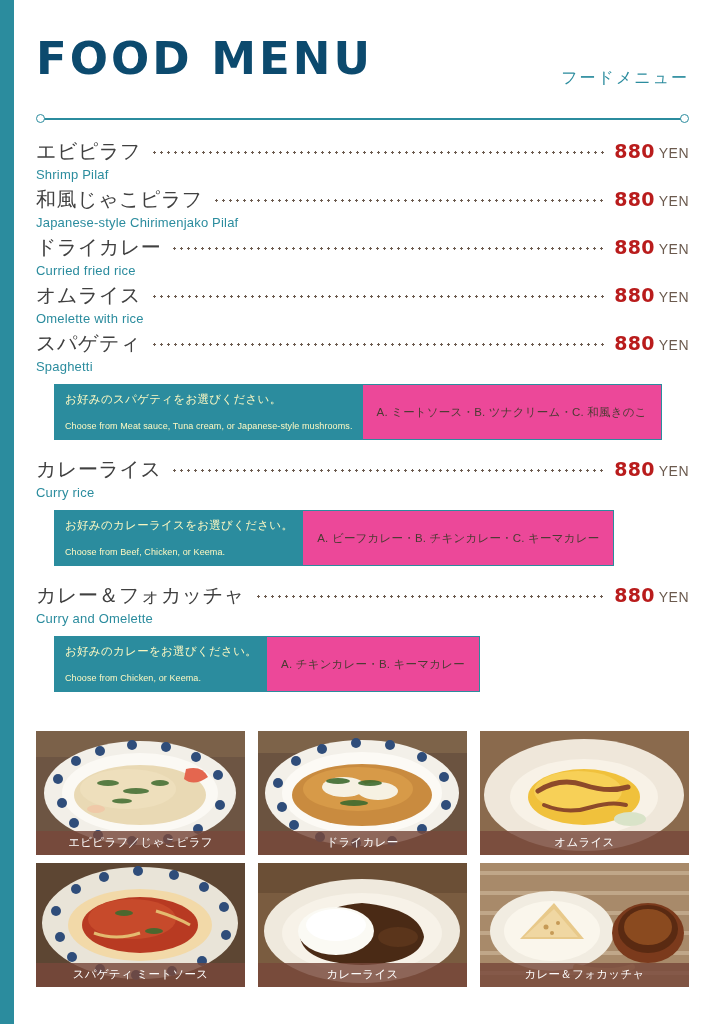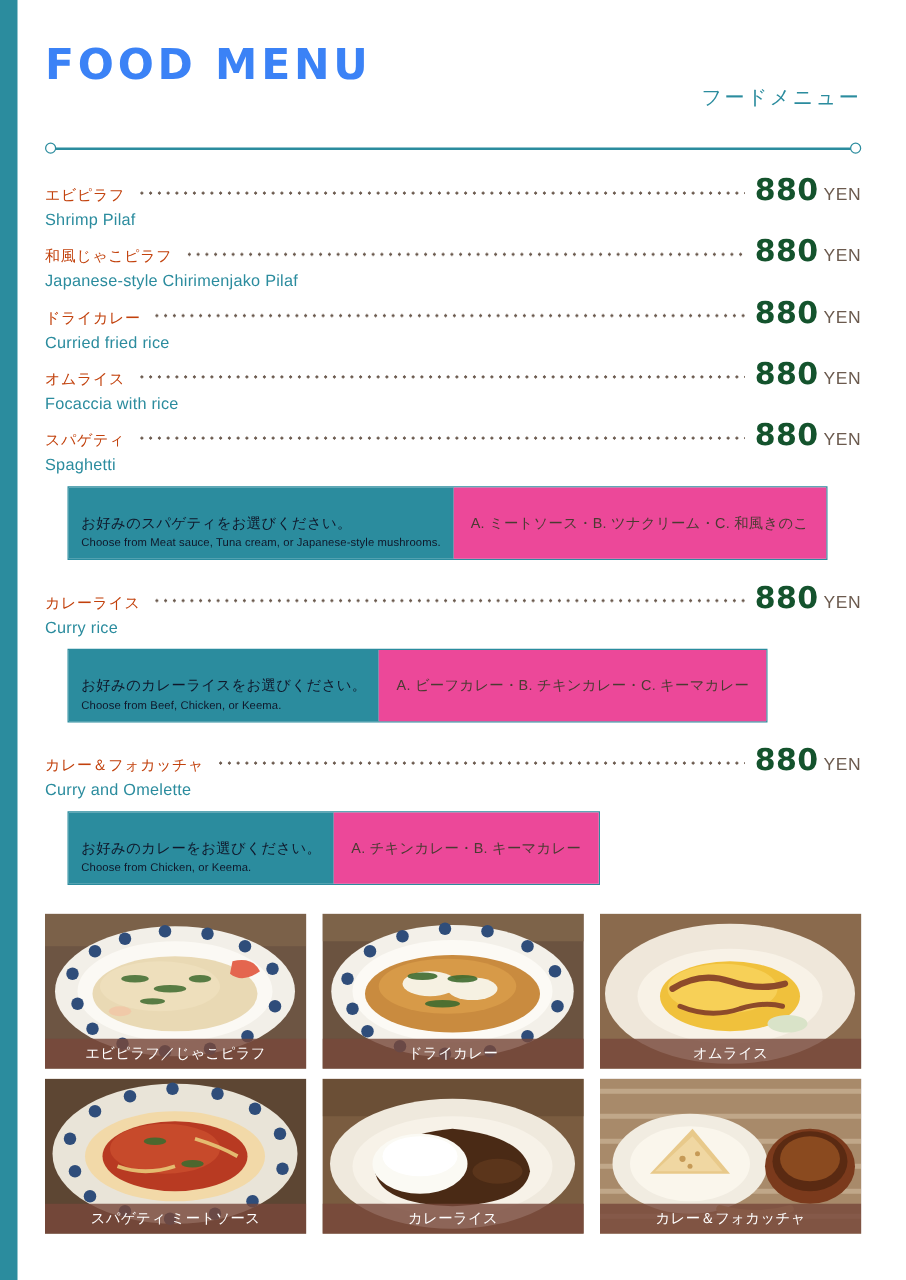--- a/index.html
+++ b/index.html
@@ -31,23 +31,23 @@
     width: 653px;
   }
   
   .header {
     position: relative;
     height: 108px;
   }
   .menu-title {
     position: absolute;
     left: 0; top: 32px;
-    font-size: 34px;
+    font-size: 45px;
     letter-spacing: 3px;
-    color: #3b82f6;
+    color: #0c4a6e;
     font-weight: bold;
     font-family: "DejaVu Sans", sans-serif;
   }
   .menu-title-jp {
     position: absolute;
     right: 0; top: 68px;
     font-size: 16px;
     letter-spacing: 2px;
     color: #2b8c9e;
     font-family: Liberation Mono, monospace;
@@ -81,22 +81,22 @@
     left: 36px; top: 138px;
     width: 653px;
   }
   .menu-item { position: relative; margin-bottom: 4px; }
   .item-row {
     display: flex;
     align-items: baseline;
     width: 100%;
   }
   .item-name {
-    font-size: 12px;
-    color: #c2410c;
+    font-size: 20px;
+    color: #404040;
     white-space: nowrap;
     letter-spacing: 0.5px;
     font-family: "DejaVu Sans", sans-serif;
   }
   .leader {
     flex: 1 1 auto;
     margin: 0 8px 0 10px;
     position: relative;
     height: 14px;
   }
@@ -105,23 +105,23 @@
     position: absolute;
     left: 0; right: 0;
     bottom: 4px;
     height: 3px;
     background-image: radial-gradient(circle, #6b5a4e 1.1px, rgba(0,0,0,0) 1.3px);
     background-size: 7px 3px;
     background-repeat: repeat-x;
     background-position: left bottom;
   }
   .price {
-    font-size: 24px;
+    font-size: 19px;
     font-weight: bold;
-    color: #14532d;
+    color: #b91c1c;
     font-family: "DejaVu Sans", sans-serif;
     letter-spacing: 0.3px;
   }
   .yen {
     font-size: 14px;
     color: #6b5a4e;
     margin-left: 4px;
     letter-spacing: 0.5px;
   }
   .item-en {
@@ -134,32 +134,32 @@
   
   .option-block {
     display: flex;
     margin: 10px 0 16px 18px;
     border: 1px solid #2b8c9e;
     width: -moz-fit-content;
     width: fit-content;
   }
   .option-left {
     background: #2b8c9e;
-    color: #0f172a;
-    padding: 21px 10px 8px 10px;
+    color: #fef9c3;
+    padding: 7px 10px 8px 10px;
   }
   .option-left .jp {
     font-size: 11.5px;
     display: block;
     letter-spacing: 0.3px;
   }
   .option-left .en {
     font-size: 9px;
     display: block;
-    margin-top: 3px;
+    margin-top: 14px;
     letter-spacing: 0.1px;
   }
   .option-right {
     background: #ec4899;
     color: #4a3b32;
     padding: 0 14px;
     display: flex;
     align-items: center;
     font-size: 11.5px;
     white-space: nowrap;
@@ -242,21 +242,21 @@
       <div class="item-en">Curried fried rice</div>
     </div>
 
     <div class="menu-item">
       <div class="item-row">
         <span class="item-name">オムライス</span>
         <span class="leader"></span>
         <span class="price">880</span>
         <span class="yen">YEN</span>
       </div>
-      <div class="item-en">Focaccia with rice</div>
+      <div class="item-en">Omelette with rice</div>
     </div>
 
     <div class="menu-item">
       <div class="item-row">
         <span class="item-name">スパゲティ</span>
         <span class="leader"></span>
         <span class="price">880</span>
         <span class="yen">YEN</span>
       </div>
       <div class="item-en">Spaghetti</div>

